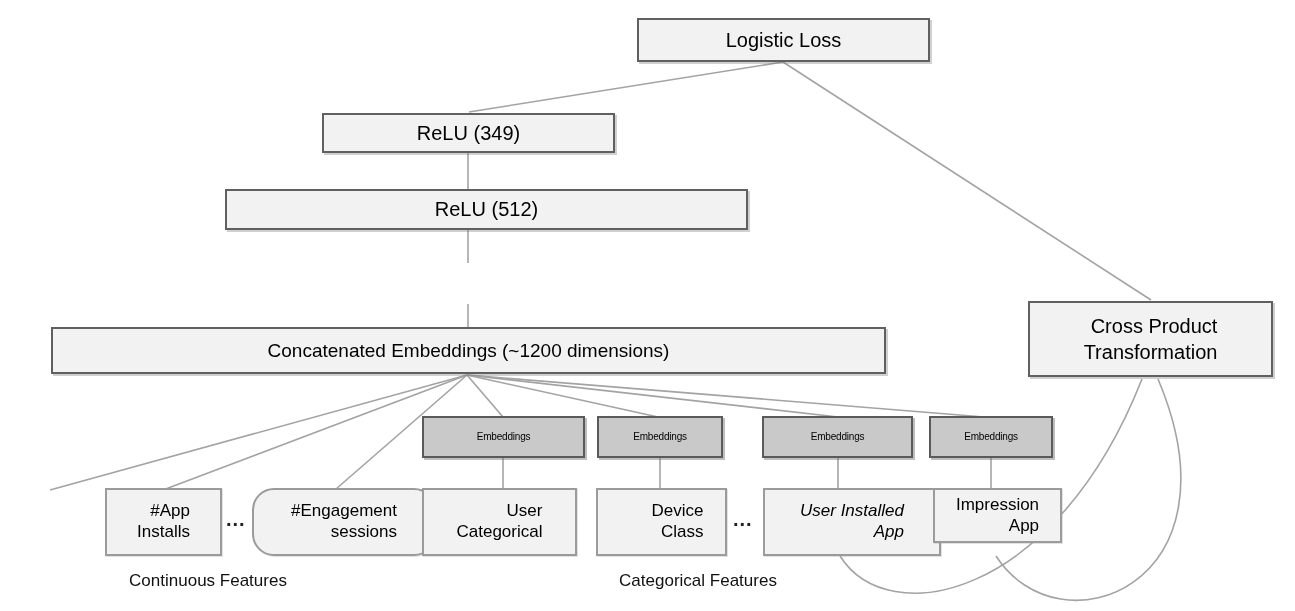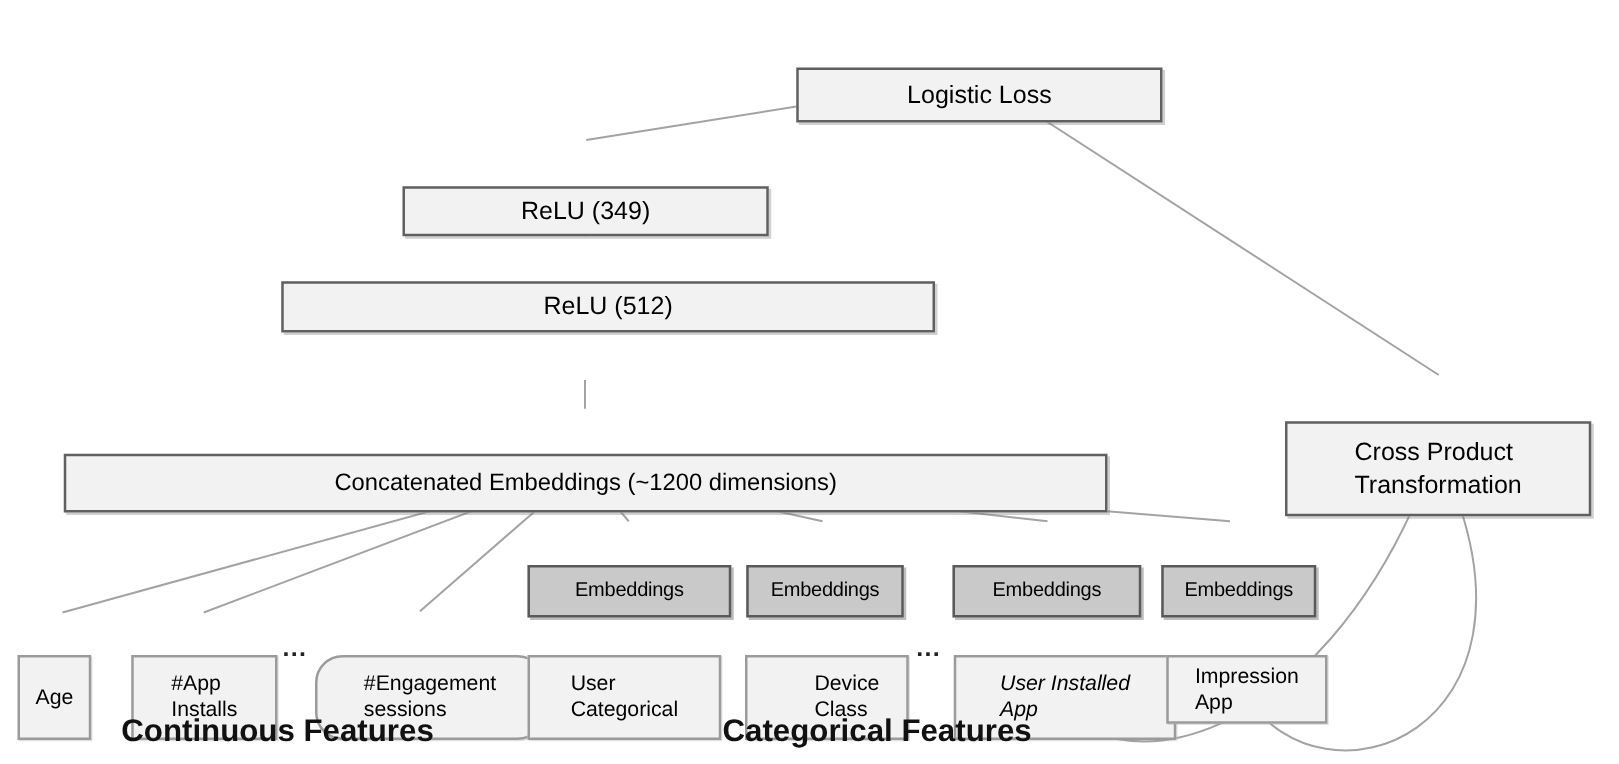--- a/index.html
+++ b/index.html
@@ -19,50 +19,49 @@
     position: absolute;
     left: 0; top: 0;
     z-index: 0;
   }
   .box {
     position: absolute;
     box-sizing: border-box;
     display: flex;
     align-items: center;
     justify-content: center;
-    text-align: left;
+    text-align: right;
     white-space: pre-line;
     color: #000;
     z-index: 1;
     line-height: 1.22;
-    margin-top: 36px;
   }
   .box-dark {
     background: #f2f2f2;
     border: 2px solid #606060;
     box-shadow: 2px 2px 0 rgba(120,120,120,0.35);
     font-size: 20px;
   }
   .box-light {
     background: #f2f2f2;
     border: 2px solid #9b9b9b;
     box-shadow: 1px 1px 0 rgba(160,160,160,0.3);
     font-size: 17px;
   }
   .box-emb {
     background: #c9c9c9;
     border: 2px solid #5a5a5a;
     box-shadow: 2px 2px 0 rgba(110,110,110,0.45);
-    font-size: 16px;
+    font-size: 10px;
     letter-spacing: -0.2px;
   }
   .group-label {
     position: absolute;
-    font-size: 25px;
-    font-weight: bold;
+    font-size: 17px;
+    font-weight: normal;
     color: #111;
     text-align: center;
     z-index: 1;
     white-space: nowrap;
   }
   .dots {
     position: absolute;
     font-size: 20px;
     font-weight: bold;
     color: #222;
@@ -111,21 +110,20 @@
 Transformation</div>
 
   <div class="box box-emb" style="left:422px; top:416px; width:163px; height:42px;">Embeddings</div>
 
   <div class="box box-emb" style="left:597px; top:416px; width:126px; height:42px;">Embeddings</div>
 
   <div class="box box-emb" style="left:762px; top:416px; width:151px; height:42px;">Embeddings</div>
 
   <div class="box box-emb" style="left:929px; top:416px; width:124px; height:42px;">Embeddings</div>
 
-  <div class="box box-light" style="left:14px;  top:488px; width:59px;  height:68px;">Age</div>
 
   <div class="box box-light" style="left:105px; top:488px; width:117px; height:68px;">#App
 Installs</div>
 
   <div class="dots" style="left:226px; top:508px;">...</div>
 
   <div class="box box-light" style="left:252px; top:488px; width:184px; height:68px;border-radius:22px;">#Engagement
 sessions</div>
 
   <div class="box box-light" style="left:422px; top:488px; width:155px; height:68px;">User

